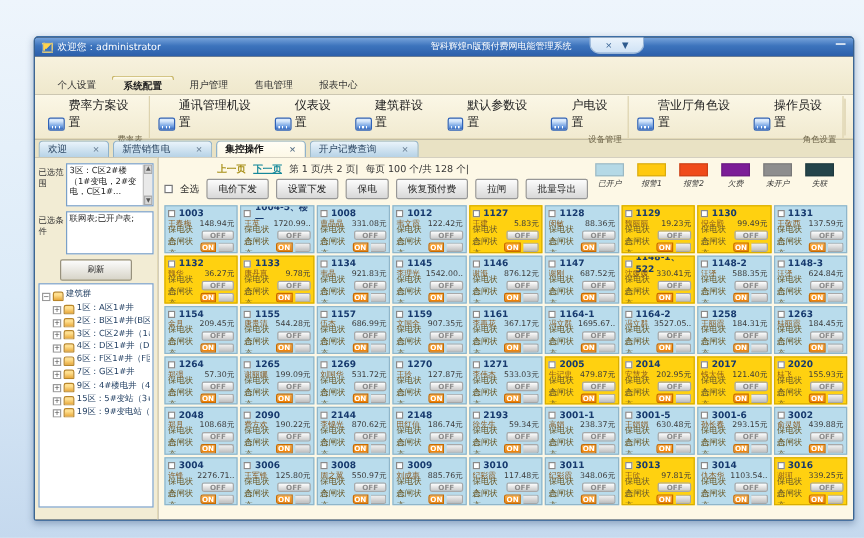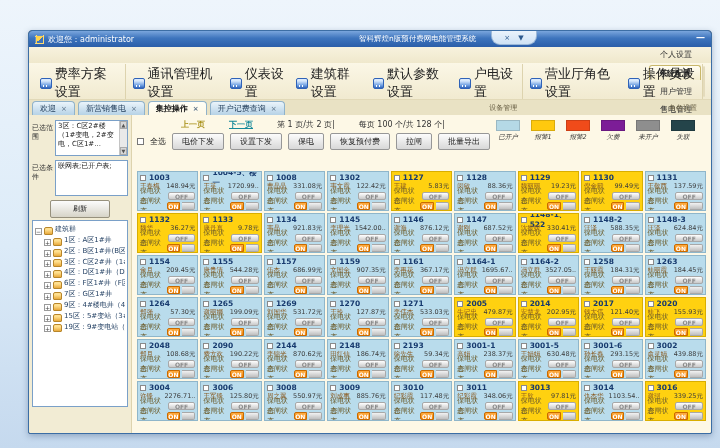--- a/index.html
+++ b/index.html
@@ -15,39 +15,39 @@
   .appicon { width:9px; height:9px; margin-right:4px;
     background:linear-gradient(135deg,#ffd34d 50%,#3d74bd 50%); border:1px solid #fff3; }
   .apptitle { position:absolute; left:330px; top:3px; font-size:7.5px; white-space:nowrap; }
   .notch { position:absolute; left:462px; top:0; width:46px; height:14px;
     background:linear-gradient(#eaf3fc,#cfe2f5); border:1px solid #9cb8d8; border-top:none;
     border-radius:0 0 9px 9px; display:flex; align-items:center; justify-content:center;
     gap:8px; font-size:7px; color:#2d5a8e; }
   .minbtn { position:absolute; right:6px; top:1px; font-size:9px; color:#fff; font-weight:bold; }
   
   .menubar { height:16px; background:linear-gradient(#f7f2de,#efe8cc); display:flex;
-    align-items:flex-end; padding:0 10px; gap:4px; font-size:8px;flex-direction:column; }
+    padding:16px 10px; gap:4px; font-size:8px; }
   .menu-item { padding:2px 9px 1px; color:#333; }
   .menu-item.active { background:linear-gradient(#fffdf2,#f5eecf); border:1px solid #c9b76a;
     border-bottom:none; border-radius:3px 3px 0 0; font-weight:bold; color:#222; }
   
   .ribbon { height:37px; background:linear-gradient(#fbf7e6,#f1ead0); display:flex;
     padding:1px 4px 0; border-bottom:1px solid #e2d9b8; }
   .rgroup { display:flex; flex-direction:column; border-right:1px solid #ddd3ae; padding:0 5px; }
   .rbuttons { display:flex; flex:1; align-items:center; gap:6px; }
-  .rbtn { display:flex; align-items:center; gap:3px; font-size:13px; color:#222; padding:1px 2px; }
+  .rbtn { display:flex; align-items:flex-end; gap:3px; font-size:10px; color:#222; padding:1px 2px; }
   .micon { width:14px; height:11px; border:1px solid #2f62b8; border-radius:2px;
     background:linear-gradient(#d9e9fc 20%,#6f9fe2 70%,#2f62b8 100%); position:relative; }
   .micon::after { content:""; position:absolute; left:2px; right:2px; bottom:1px; height:2px;
     background:repeating-linear-gradient(90deg,#fff 0 1px,transparent 1px 3px); }
   .rlabel { font-size:7px; color:#6a6146; text-align:right; padding:1px 0 2px; }
   .rspacer { flex:1; border-left:1px solid #fff; background:linear-gradient(#fbf7e6,#f3ecd3); margin:2px 2px 2px 0; border:1px solid #e4dbbc; border-radius:2px; }
   
   .tabstrip { height:15px; background:#e9e2c4; display:flex; align-items:flex-end; padding:0 3px; gap:3px; }
-  .tab { display:flex; align-items:center; gap:5px; font-size:8px; padding:1px 7px 1px;
+  .tab { display:flex; align-items:center; gap:21px; font-size:8px; padding:1px 7px 1px;
     background:linear-gradient(#eaf4fb,#b6d2e6); border:1px solid #8fb2cb; border-bottom:none;
     border-radius:4px 4px 0 0; color:#26415e; }
   .tab.active { background:linear-gradient(#fffef6,#fdf8e6); font-weight:bold; color:#111; }
   .tab .x { font-size:7px; color:#5b7288; }
   
   .content { display:flex; height:320px; }
   .sidebar { width:103px; background:#f2ecd4; border-right:1px solid #ddd3ae; padding:5px 3px 0; font-size:7px; }
   .field { display:flex; gap:2px; margin-bottom:4px; }
   .flabel { width:21px; color:#333; line-height:1.35; padding-top:4px; }
   .fbox { flex:1; height:36px; background:#fff; border:1px solid #7aa0c8; padding:1px 9px 1px 2px;
@@ -60,24 +60,24 @@
   .sbtn.small { width:62%; margin:2px auto 2px; }
   .tree { background:#fff; border:1px solid #7aa0c8; height:187px; padding:3px 2px; overflow:hidden; }
   .titem { display:flex; align-items:flex-end; gap:2px; line-height:1.55; white-space:nowrap; overflow:hidden; color:#1c3a5e; }
   .titem.child { padding-left:9px; }
   .texp { flex:none; width:7px; height:7px; border:1px solid #9a9a9a; background:#fff;
     font-size:6px; line-height:5px; text-align:center; color:#444; }
   .tico { flex:none; width:9px; height:8px; background:linear-gradient(#ffe globe28a,#ffdf8e 30%,#e8a93c);
     background:linear-gradient(#ffdf8e 30%,#e8a93c); border:1px solid #b8862a; border-radius:2px 2px 1px 1px; }
   
   .main { flex:1; background:#fdf8e6; position:relative; padding:2px 5px; overflow:hidden; }
-  .pagerow { display:flex; gap:24px; font-size:8px; align-items:center; margin:2px 0 3px 44px; color:#333; }
+  .pagerow { display:flex; gap:6px; font-size:8px; align-items:center; margin:2px 0 3px 44px; color:#333; }
   .prev { color:#a89018; font-weight:bold; }
   .next { color:#15889a; text-decoration:underline; font-weight:bold; }
-  .toolrow { display:flex; gap:6px; align-items:center; font-size:8px; margin:1px 0 21px; color:#222; }
+  .toolrow { display:flex; gap:6px; align-items:center; font-size:8px; margin:1px 0 5px; color:#222; }
   .chk { width:7px; height:7px; background:#fff; border:1px solid #777; display:inline-block; }
   .tbtn { background:linear-gradient(#fcfcfc,#d8d8d8); border:1px solid #979797; border-radius:2px;
     font-size:8px; padding:2px 9px; color:#222; }
   .legend { position:absolute; right:16px; top:5px; display:flex; gap:11px;font-style:italic; }
   .litem { display:flex; flex-direction:column; align-items:center; gap:2px; font-size:6.5px; color:#333; }
   .lswatch { width:24px; height:11px; border:1px solid rgba(0,0,0,.15); }
   
   .grid { display:grid; grid-template-columns:repeat(9,1fr); gap:2px; }
   .card { height:40px; padding:1px 2px; font-size:7px; overflow:hidden; border:1px solid #9fb4a0; }
   .card.open { background:#b9dcec; border-color:#8fb6ca; }
@@ -362,21 +362,21 @@
             </div>
             <div class="c-row">
               <span>合闸状态</span>
               <span class="on-pill">ON</span>
               <span class="on-track"></span>
             </div>
           </div>
           <div class="card open">
             <div class="c-head">
               <span class="cb"></span>
-              <span>1302</span>
+              <span>1012</span>
             </div>
             <div class="c-info">
               <span class="nm">韦文霞</span>
               <span class="amt">122.42元</span>
             </div>
             <div class="c-row">
               <span>保电状态</span>
               <span class="off-pill">OFF</span>
             </div>
             <div class="c-row">

